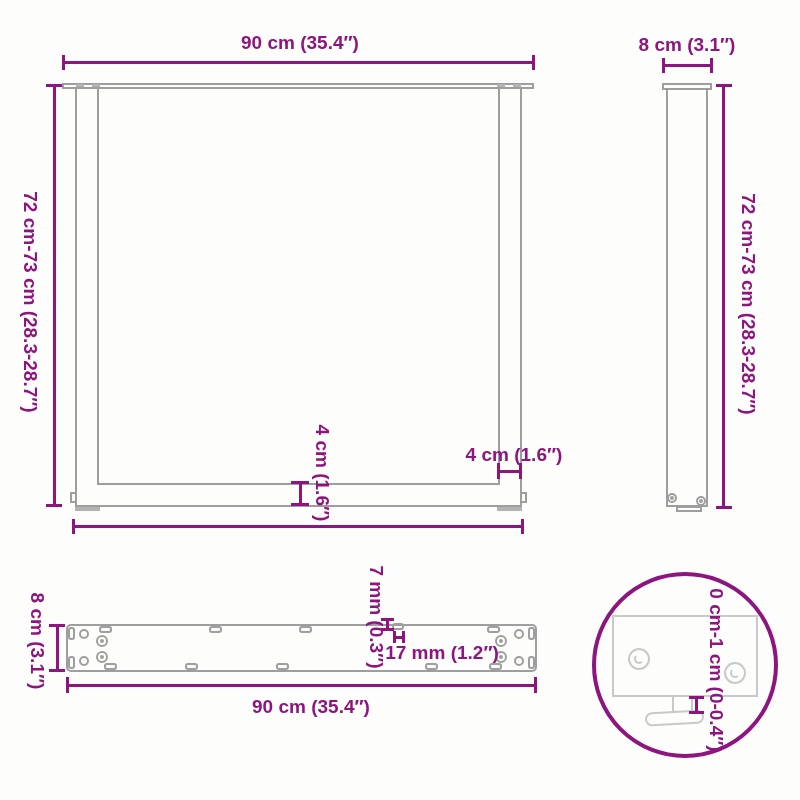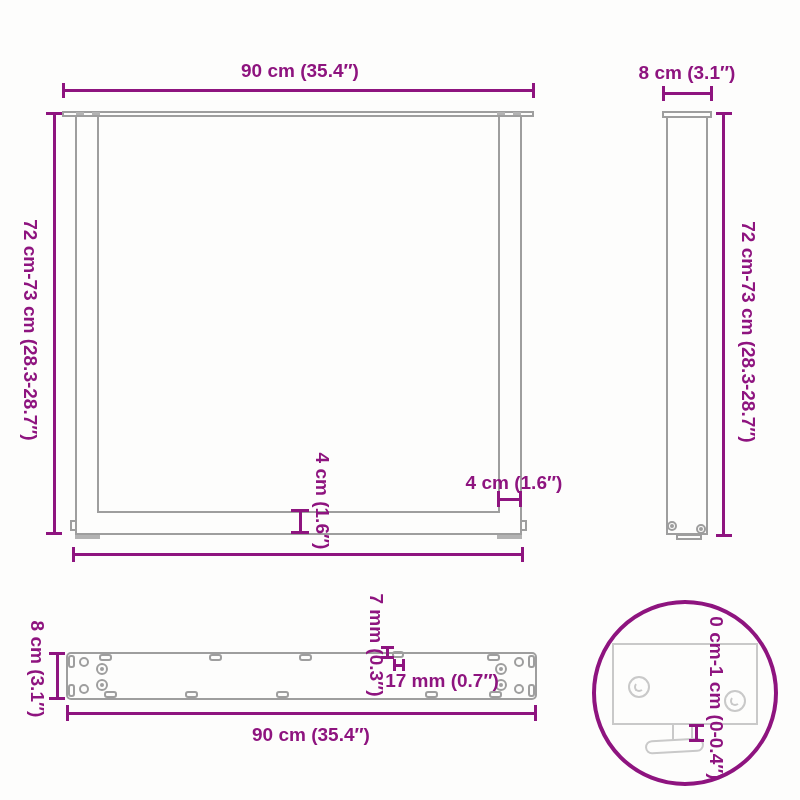--- a/index.html
+++ b/index.html
@@ -8,21 +8,21 @@
     --detail-line:#c9c9c9;
     --background:#fdfdfc;
   }
   html,body{margin:0;padding:0;}
   body{
     width:800px;height:800px;
     background:var(--background);
     font-family:"Liberation Sans", sans-serif;
     overflow:hidden;
   }
-  .canvas{position:relative;width:800px;height:744px;margin-top:28px;}
+  .canvas{position:relative;width:800px;height:744px;}
   .layer{position:absolute;inset:0;}
   
   .gline{position:absolute;background:var(--drawing-line);}
   .grect{position:absolute;border:2px solid var(--drawing-line);box-sizing:border-box;background:transparent;}
   .gfill{position:absolute;background:#b3b3b3;}
   .gcirc{position:absolute;border:2px solid var(--drawing-line);border-radius:50%;box-sizing:border-box;}
   .gdot{position:absolute;background:var(--drawing-line);border-radius:50%;}
   
   .drect{position:absolute;border:2px solid var(--detail-line);box-sizing:border-box;}
   .dcirc{position:absolute;border:2px solid var(--detail-line);border-radius:50%;box-sizing:border-box;}
@@ -156,21 +156,21 @@
     <div class="dimlabel" style="left:311px;top:707px;">90 cm (35.4″)</div>
 
     <div class="pline" style="left:386px;top:620px;width:3px;height:9px;"></div>
     <div class="pline" style="left:381px;top:618px;width:13px;height:3px;"></div>
     <div class="pline" style="left:381px;top:628px;width:13px;height:3px;"></div>
     <div class="dimlabel vert" style="left:376px;top:617px;">7 mm (0.3″)</div>
 
     <div class="pline" style="left:394px;top:636px;width:10px;height:3px;"></div>
     <div class="pline" style="left:393px;top:631px;width:3px;height:12px;"></div>
     <div class="pline" style="left:402px;top:631px;width:3px;height:12px;"></div>
-    <div class="dimlabel" style="left:442px;top:653px;">17 mm (0.7″)</div>
+    <div class="dimlabel" style="left:442px;top:653px;">17 mm (1.2″)</div>
   </div>
 
   <div class="layer">
     <div class="detail-circle"></div>
     <div class="drect" style="left:612px;top:615px;width:146px;height:82px;"></div>
     <div class="dcirc" style="left:628px;top:648px;width:22px;height:22px;"></div>
     <div class="darc" style="left:634px;top:654px;width:10px;height:10px;"></div>
     <div class="dcirc" style="left:724px;top:662px;width:22px;height:22px;"></div>
     <div class="darc" style="left:730px;top:668px;width:10px;height:10px;"></div>
     <div class="drect" style="left:672px;top:695px;width:21px;height:17px;border-top:none;border-bottom:none;"></div>

